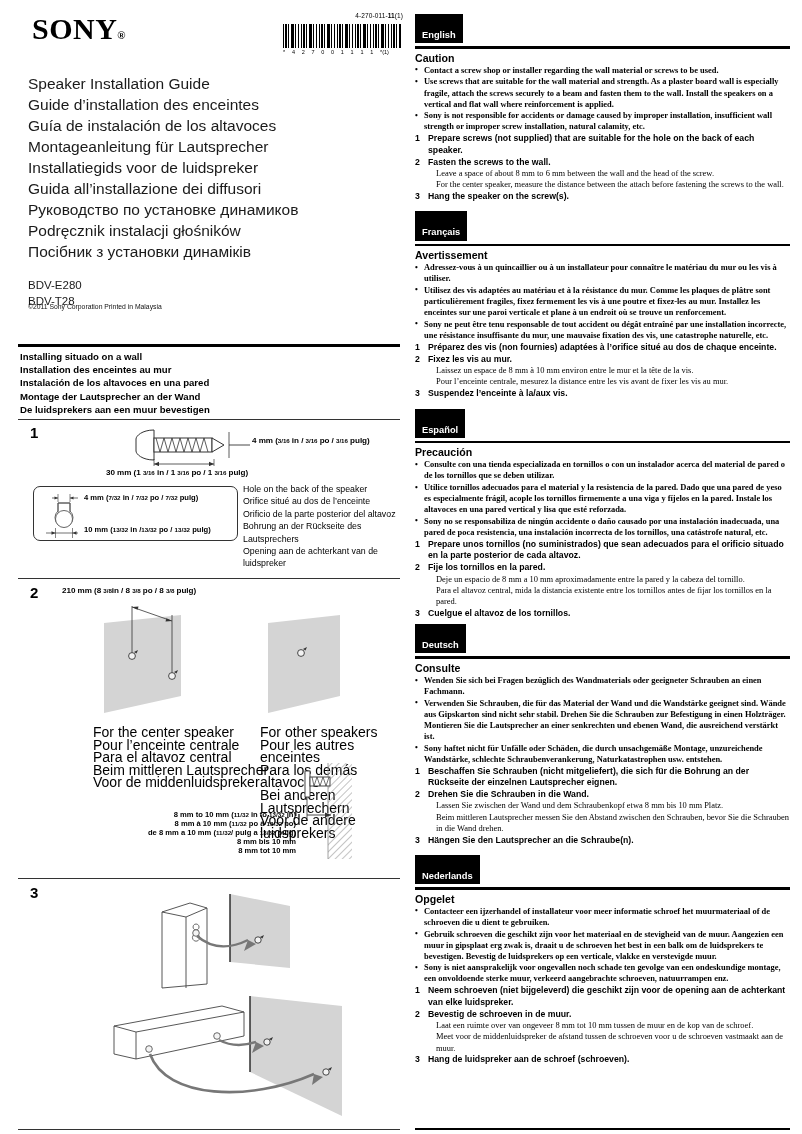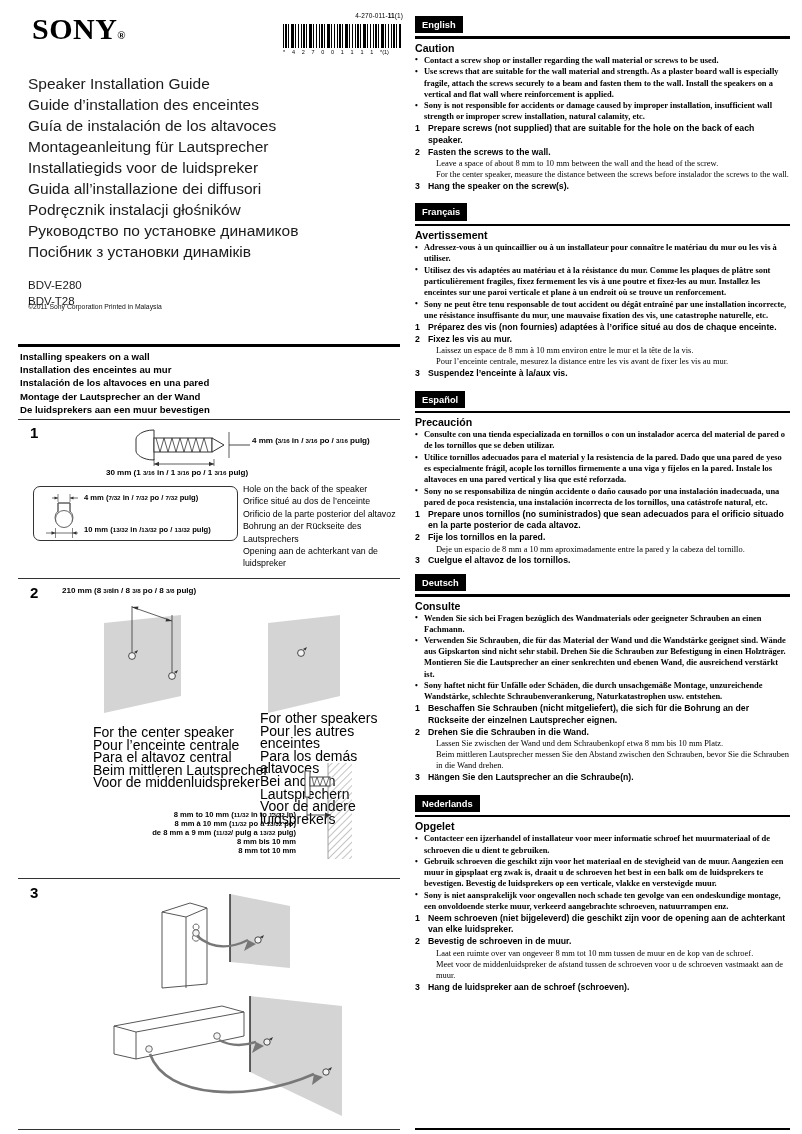--- a/index.html
+++ b/index.html
@@ -90,21 +90,21 @@
     width:205px; height:55px; position:relative; background:#fff;
   }
 
   .caption { font-size:14px; line-height:12.6px; }
 
   
   .lang-tag {
     display:inline-block;
     background:#000; color:#fff;
     font-size:9.3px; font-weight:bold;
-    padding:4px 7px 3px 7px;
+    padding:16px 7px 3px 7px;
     line-height:1.1;
   }
   .lang-rule { height:2.6px; background:#000; margin-top:3px; }
   .sec-title {
     font-family:"Liberation Sans", sans-serif;
     font-weight:bold; font-size:10.6px;
     margin:3px 0 1px 0;
   }
   ul.bullets { list-style:none; margin:0; padding:0;font-weight:bold; }
   ul.bullets li {
@@ -160,36 +160,36 @@
     </div>
   </div>
 
   <div class="titles">
     <div>Speaker Installation Guide</div>
     <div>Guide d’installation des enceintes</div>
     <div>Guía de instalación de los altavoces</div>
     <div>Montageanleitung für Lautsprecher</div>
     <div>Installatiegids voor de luidspreker</div>
     <div>Guida all’installazione dei diffusori</div>
+    <div>Руководство по установке динамиков</div>
     <div>Podręcznik instalacji głośników</div>
-    <div>Руководство по установке динамиков</div>
     <div>Посібник з установки динаміків</div>
   </div>
 
   <div class="models">
     <div>BDV-E280</div>
     <div>BDV-T28</div>
   </div>
 
   <div class="copyright">©2011 Sony Corporation  Printed in Malaysia</div>
 
   <div class="sect-head">
     <div class="rule-thick"></div>
     <div class="langs">
-      <div>Installing speakers on a wall</div>
+      <div>Installing situado on a wall</div>
       <div>Installation des enceintes au mur</div>
       <div>Instalación de los altavoces en una pared</div>
       <div>Montage der Lautsprecher an der Wand</div>
       <div>De luidsprekers aan een muur bevestigen</div>
     </div>
     <div class="rule-thin"></div>
   </div>
 
   <div class="fig-block" style="left:18px; top:424px; height:160px;">
     <div class="stepnum" style="position:absolute; left:12px; top:0;">1</div>
@@ -295,21 +295,21 @@
       <path d="M45 48 l4 -2 l-1.5 3.6 z" fill="#333"></path>
     </svg>
 
     <div class="caption" style="position:absolute; left:75px; top:142px;">
       <div>For the center speaker</div>
       <div>Pour l’enceinte centrale</div>
       <div>Para el altavoz central</div>
       <div>Beim mittleren Lautsprecher</div>
       <div>Voor de middenluidspreker</div>
     </div>
-    <div class="caption" style="position:absolute; left:242px; top:128px;">
+    <div class="caption" style="position:absolute; left:242px; top:142px;">
       <div>For other speakers</div>
       <div>Pour les autres enceintes</div>
       <div>Para los demás altavoces</div>
       <div>Bei anderen Lautsprechern</div>
       <div>Voor de andere luidsprekers</div>
     </div>
 
     <svg width="80" height="105" viewBox="0 0 80 105" style="position:absolute; left:275px; top:175px;">
 
       <defs>
@@ -331,21 +331,21 @@
     </svg>
 
     <div style="position:absolute; left:20px; top:226px; width:258px; text-align:right;">
       <div class="dimlabel-sm">
         <span>8 mm to 10 mm (</span><span class="frac"><span>11</span>/<span>32</span></span><span> in to </span><span class="frac"><span>13</span>/<span>32</span></span><span> in)</span>
       </div>
       <div class="dimlabel-sm">
         <span>8 mm à 10 mm (</span><span class="frac"><span>11</span>/<span>32</span></span><span> po à </span><span class="frac"><span>13</span>/<span>32</span></span><span> po)</span>
       </div>
       <div class="dimlabel-sm">
-        <span>de 8 mm a 9 mm (</span><span class="frac"><span>11</span>/<span>32</span></span><span>/ pulg a </span><span class="frac"><span>13</span>/<span>32</span></span><span> pulg)</span>
+        <span>de 8 mm a 10 mm (</span><span class="frac"><span>11</span>/<span>32</span></span><span>/ pulg a </span><span class="frac"><span>13</span>/<span>32</span></span><span> pulg)</span>
       </div>
       <div class="dimlabel-sm">8 mm bis 10 mm</div>
       <div class="dimlabel-sm">8 mm tot 10 mm</div>
     </div>
   </div>
 
   <div class="fig-rule-bottom" style="top:878px;"></div>
 
   <div class="fig-block" style="left:18px; top:884px; height:245px;">
     <div class="stepnum" style="position:absolute; left:12px; top:0;">3</div>
@@ -406,22 +406,22 @@
         <li>Sony is not responsible for accidents or damage caused by improper installation, insufficient wall strength or improper screw installation, natural calamity, etc.</li>
       </ul>
       <ol class="steps">
         <li>
           <span class="num">1</span>
           <span class="bold">Prepare screws (not supplied) that are suitable for the hole on the back of each speaker.</span>
         </li>
         <li>
           <span class="num">2</span>
           <span class="bold">Fasten the screws to the wall.</span>
-          <span class="sub">Leave a space of about 8 mm to 10 mm between the wall and the head of the screw.</span>
-          <span class="sub">For the center speaker, measure the distance between the screws before instalador the screws to the wall.</span>
+          <span class="sub">Leave a space of about 8 mm to 6 mm between the wall and the head of the screw.</span>
+          <span class="sub">For the center speaker, measure the distance between the attach before fastening the screws to the wall.</span>
         </li>
         <li>
           <span class="num">3</span>
           <span class="bold">Hang the speaker on the screw(s).</span>
         </li>
       </ol>
     </div>
 
     <div class="langblock" style="margin-top:9px;">
       <span class="lang-tag">Français</span>
@@ -461,20 +461,21 @@
       </ul>
       <ol class="steps">
         <li>
           <span class="num">1</span>
           <span class="bold">Prepare unos tornillos (no suministrados) que sean adecuados para el orificio situado en la parte posterior de cada altavoz.</span>
         </li>
         <li>
           <span class="num">2</span>
           <span class="bold">Fije los tornillos en la pared.</span>
           <span class="sub">Deje un espacio de 8 mm a 10 mm aproximadamente entre la pared y la cabeza del tornillo.</span>
+          <span class="sub">Para el altavoz central, mida la distancia existente entre los tornillos antes de fijar los tornillos en la pared.</span>
         </li>
         <li>
           <span class="num">3</span>
           <span class="bold">Cuelgue el altavoz de los tornillos.</span>
         </li>
       </ol>
     </div>
 
     <div class="langblock" style="">
       <span class="lang-tag">Deutsch</span>

